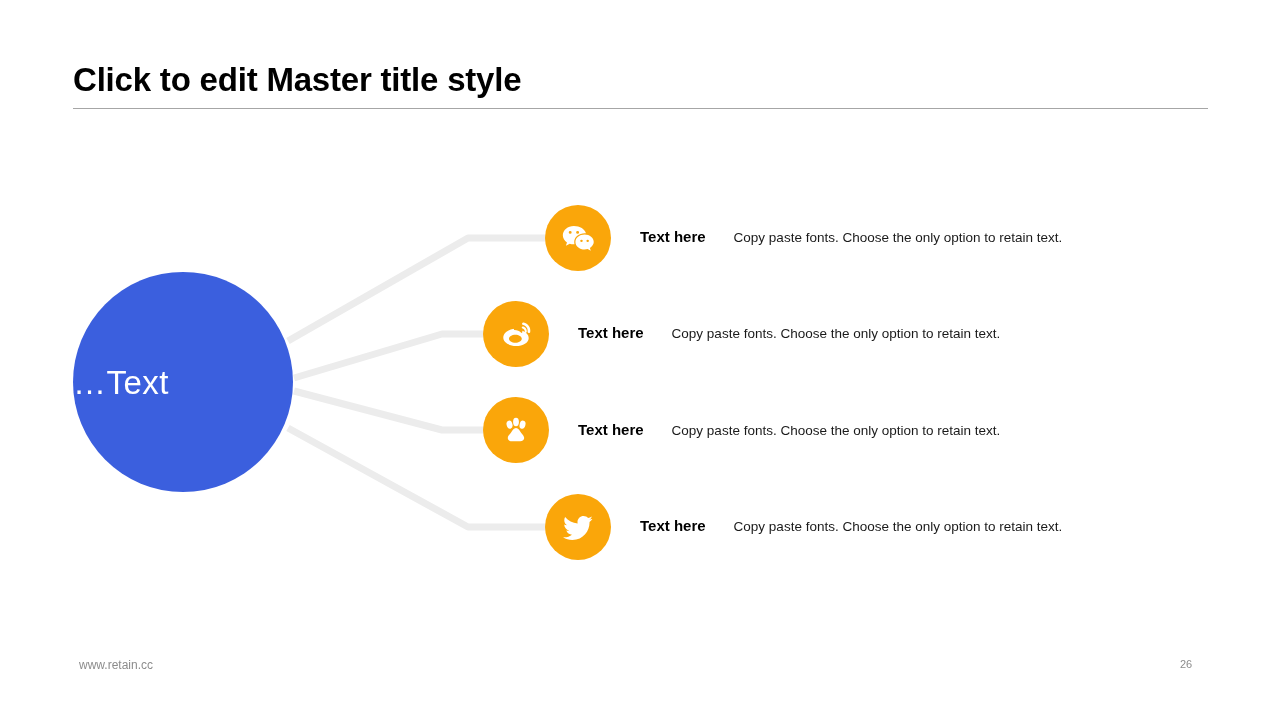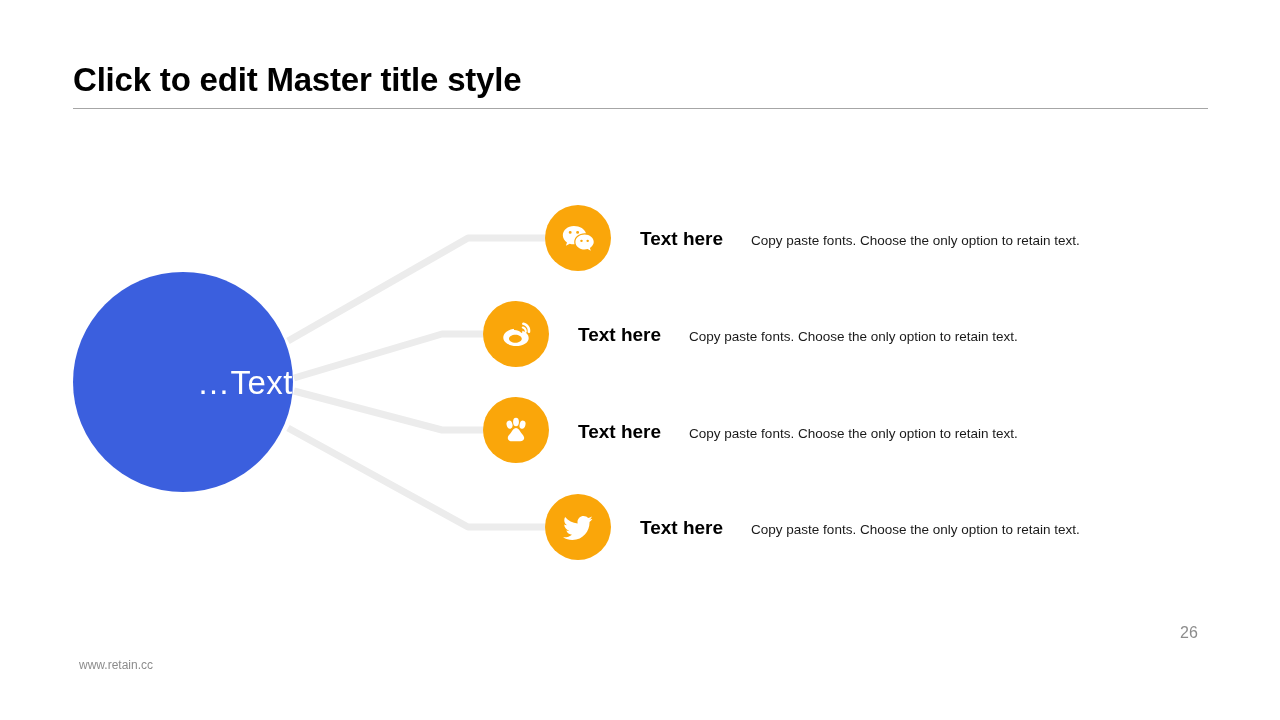--- a/index.html
+++ b/index.html
@@ -68,21 +68,21 @@
   .hub {
     position: absolute;
     left: 73px;
     top: 272px;
     width: 220px;
     height: 220px;
     border-radius: 50%;
     background: #3b5fde;
     display: flex;
     align-items: center;
-    justify-content: flex-end;
+    justify-content: flex-start;
   }
   .hub-label {
     color: #ffffff;
     font-size: 33px;
     line-height: 1;
     letter-spacing: 0.5px;
     white-space: nowrap;
   }
 
   
@@ -107,21 +107,21 @@
   .badge-4 { left: 545px; top: 494px; }
 
   
   .row-text {
     position: absolute;
     display: flex;
     align-items: baseline;
     white-space: nowrap;
   }
   .row-heading {
-    font-size: 19px;
+    font-size: 15px;
     font-weight: bold;
     color: #000000;
   }
   .row-body {
     font-size: 13.5px;
     color: #1a1a1a;
     line-height: 18px;
     text-align: center;
   }
   .row-1 { left: 640px; top: 228px; }
@@ -137,22 +137,22 @@
   .footer-left {
     position: absolute;
     left: 79px;
     top: 658px;
     font-size: 12px;
     color: #8c8c8c;
   }
   .footer-right {
     position: absolute;
     left: 1180px;
-    top: 624px;
-    font-size: 16px;
+    top: 658px;
+    font-size: 11px;
     color: #8c8c8c;
   }
 </style>
 </head>
 <body>
 
 <div class="slide">
 
   <div class="title-block">
     <div class="slide-title">Click to edit Master title style</div>

